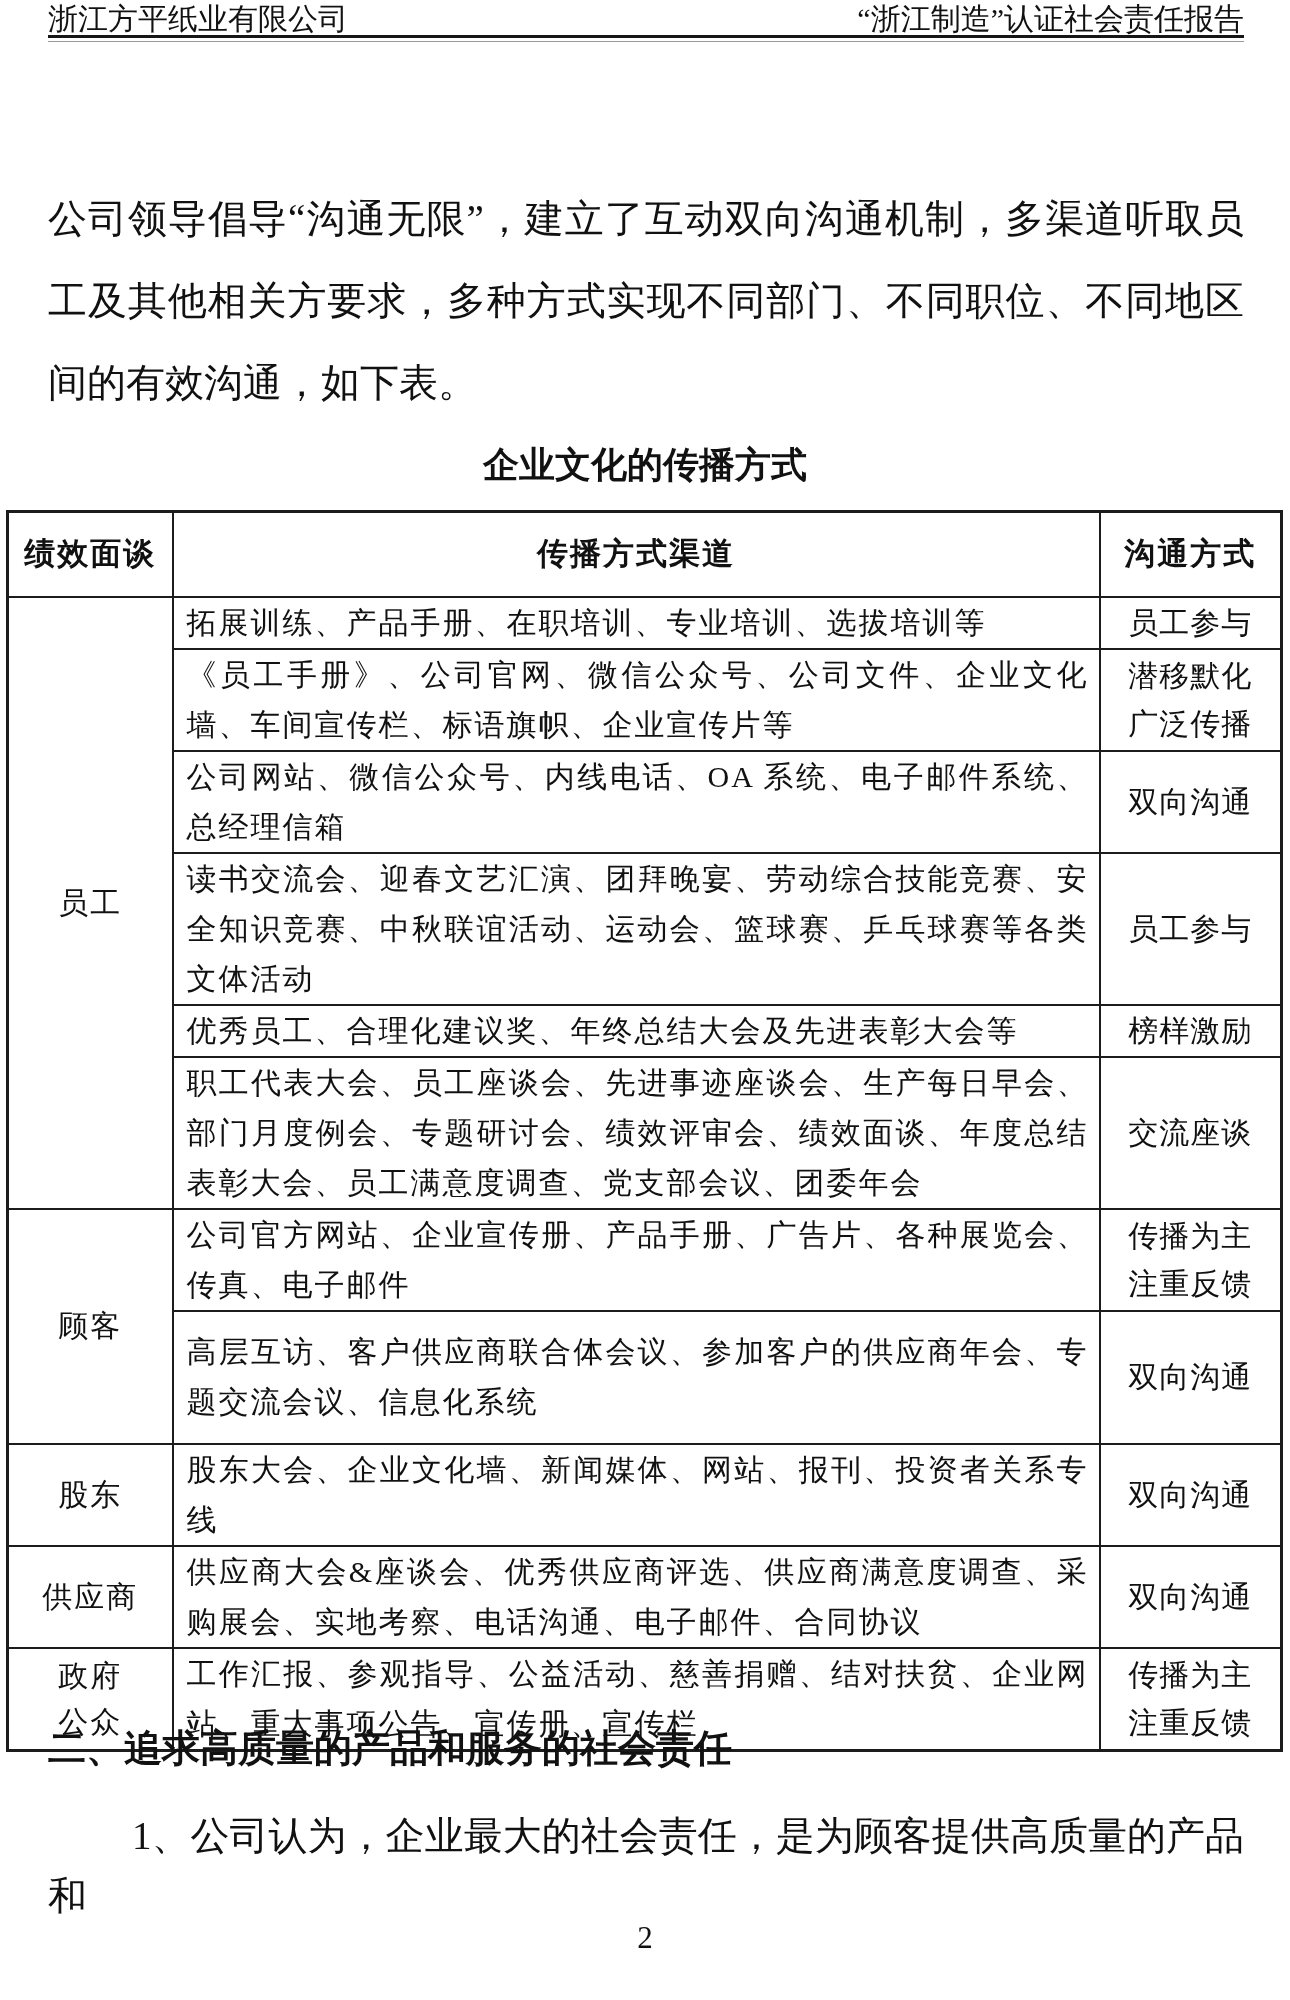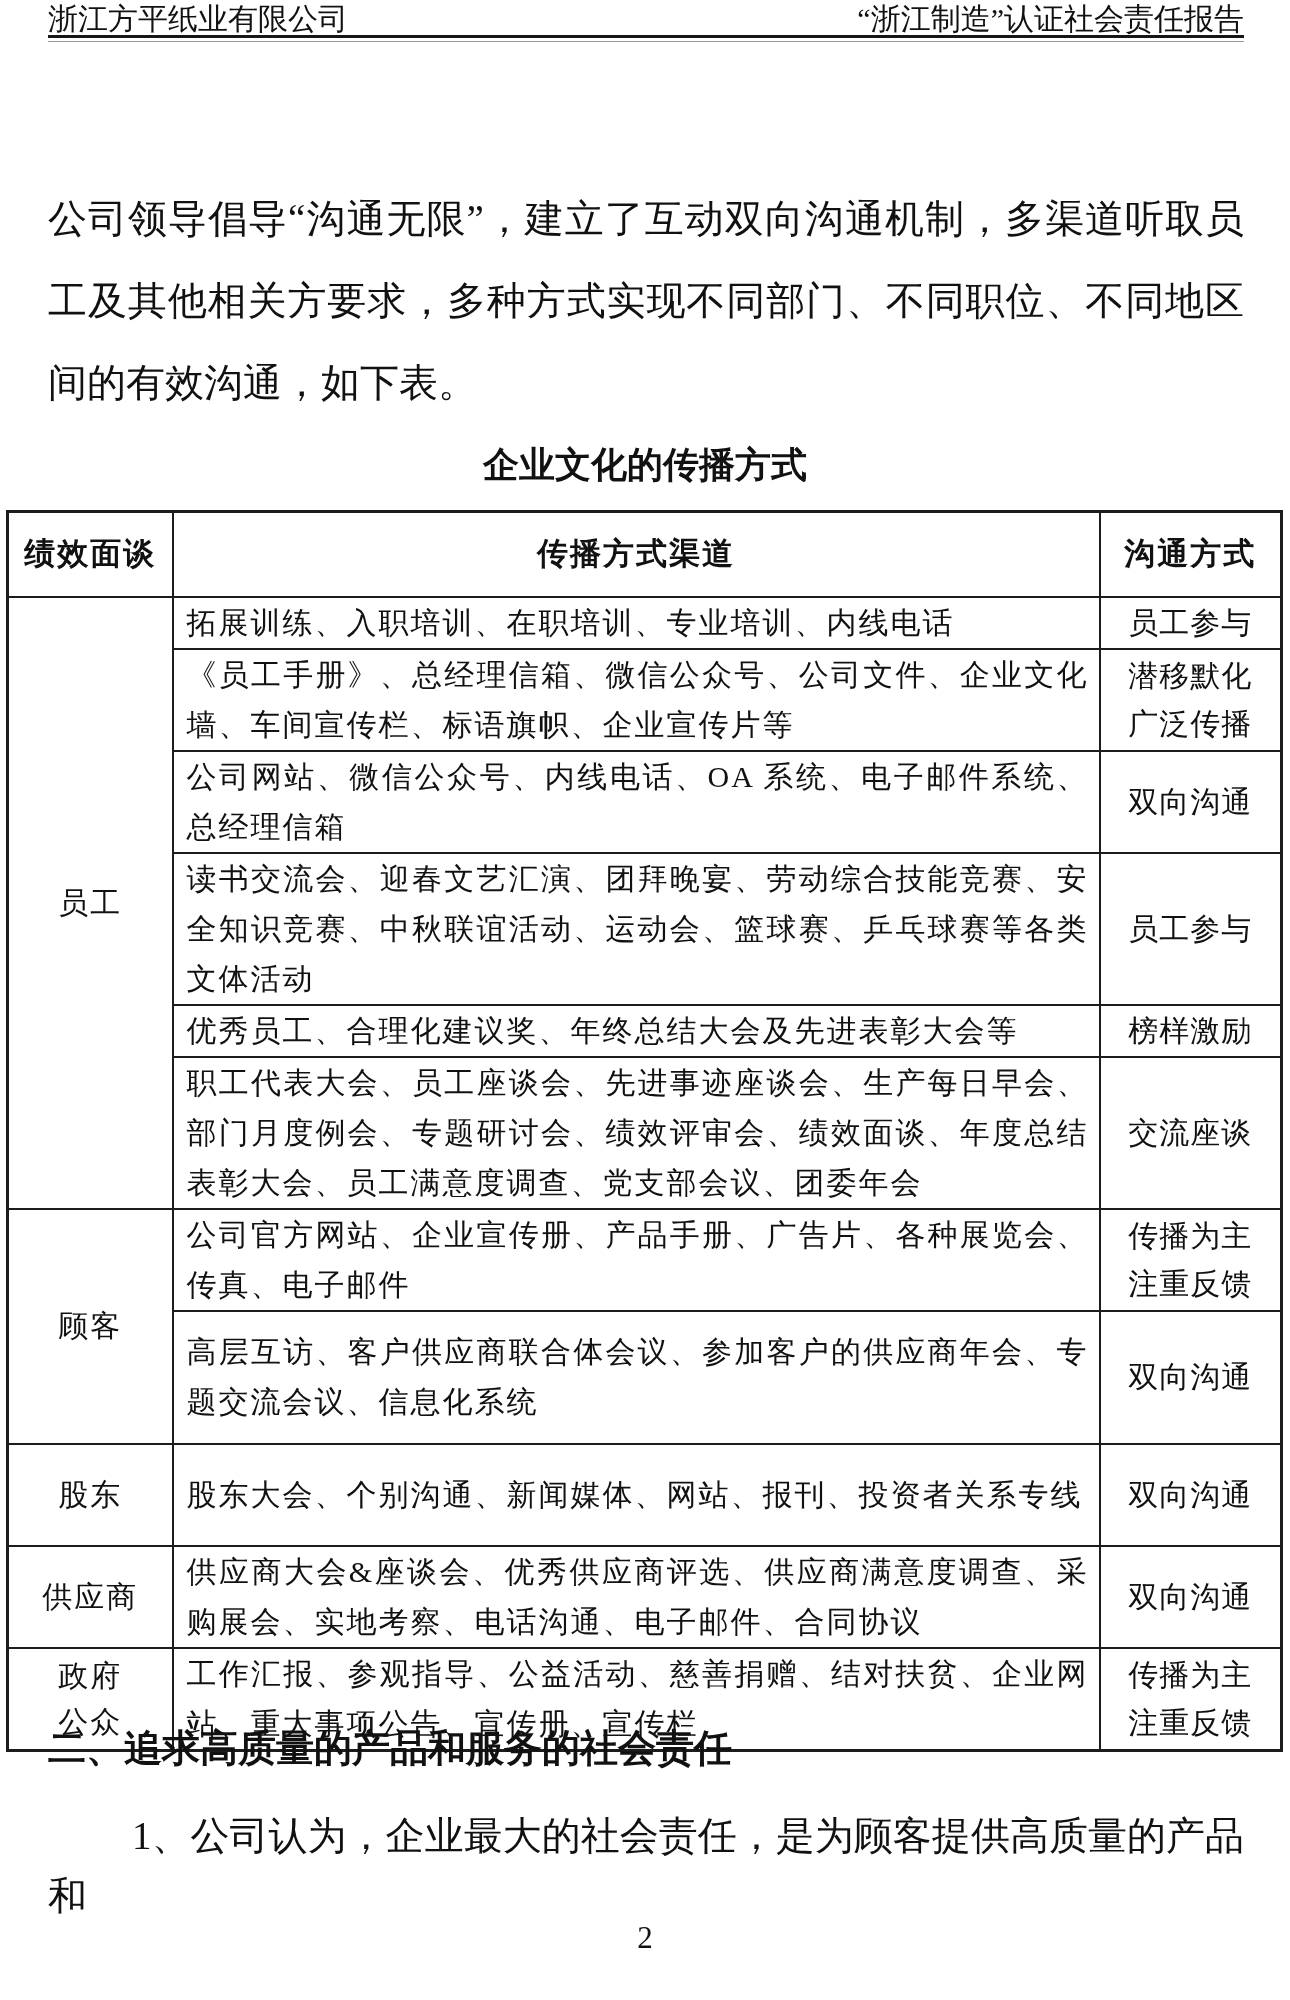--- a/index.html
+++ b/index.html
@@ -109,25 +109,25 @@
       </colgroup>
     <tbody>
         <tr class="hrow">
       <th>绩效面谈</th>
       <th>传播方式渠道</th>
       <th>沟通方式</th>
     </tr>
 
     <tr class="h50">
       <td class="subject" rowspan="6">员工</td>
-      <td class="channel">拓展训练、入职培训、在职培训、专业培训、内线电话</td>
+      <td class="channel">拓展训练、产品手册、在职培训、专业培训、选拔培训等</td>
       <td class="method">员工参与</td>
     </tr>
     <tr class="h100">
-      <td class="channel">《员工手册》、总经理信箱、微信公众号、公司文件、企业文化墙、车间宣传栏、标语旗帜、企业宣传片等</td>
+      <td class="channel">《员工手册》、公司官网、微信公众号、公司文件、企业文化墙、车间宣传栏、标语旗帜、企业宣传片等</td>
       <td class="method">潜移默化
 广泛传播</td>
     </tr>
     <tr class="h106">
       <td class="channel">公司网站、微信公众号、内线电话、OA 系统、电子邮件系统、总经理信箱</td>
       <td class="method">双向沟通</td>
     </tr>
     <tr class="h150">
       <td class="channel">读书交流会、迎春文艺汇演、团拜晚宴、劳动综合技能竞赛、安全知识竞赛、中秋联谊活动、运动会、篮球赛、乒乓球赛等各类文体活动</td>
       <td class="method">员工参与</td>
@@ -147,21 +147,21 @@
       <td class="method">传播为主
 注重反馈</td>
     </tr>
     <tr class="h103">
       <td class="channel">高层互访、客户供应商联合体会议、参加客户的供应商年会、专题交流会议、信息化系统</td>
       <td class="method">双向沟通</td>
     </tr>
 
     <tr class="h102">
       <td class="subject">股东</td>
-      <td class="channel">股东大会、个别沟通、新闻媒体、网站、报刊、投资者关系专线</td>
+      <td class="channel">股东大会、企业文化墙、新闻媒体、网站、报刊、投资者关系专线</td>
       <td class="method">双向沟通</td>
     </tr>
 
     <tr class="h100">
       <td class="subject">供应商</td>
       <td class="channel">供应商大会&amp;座谈会、优秀供应商评选、供应商满意度调查、采购展会、实地考察、电话沟通、电子邮件、合同协议</td>
       <td class="method">双向沟通</td>
     </tr>
 
     <tr class="h98">

